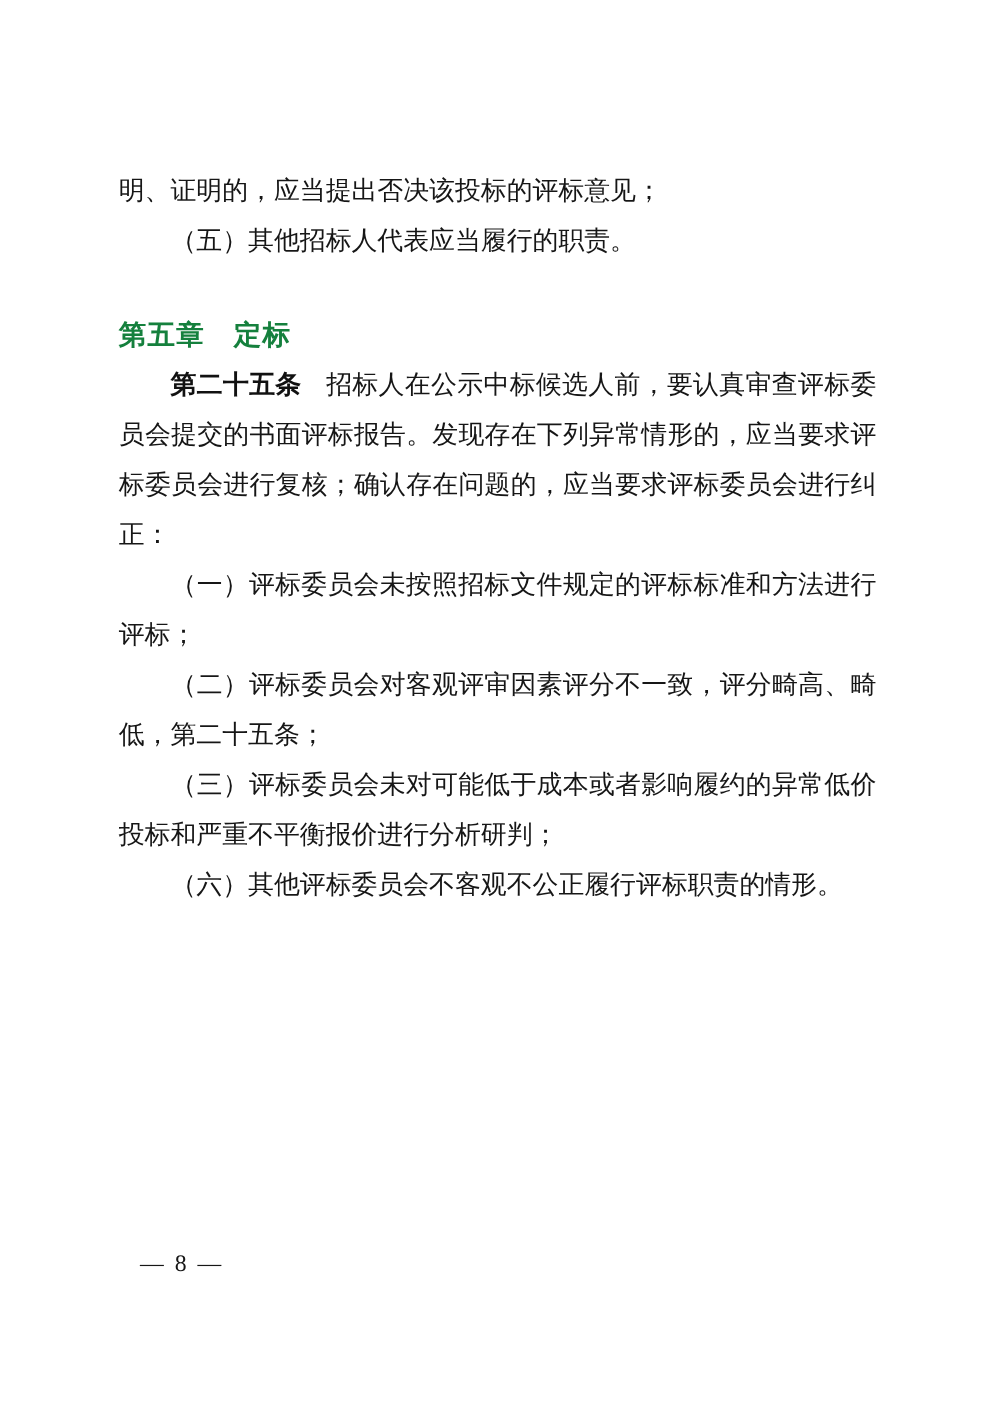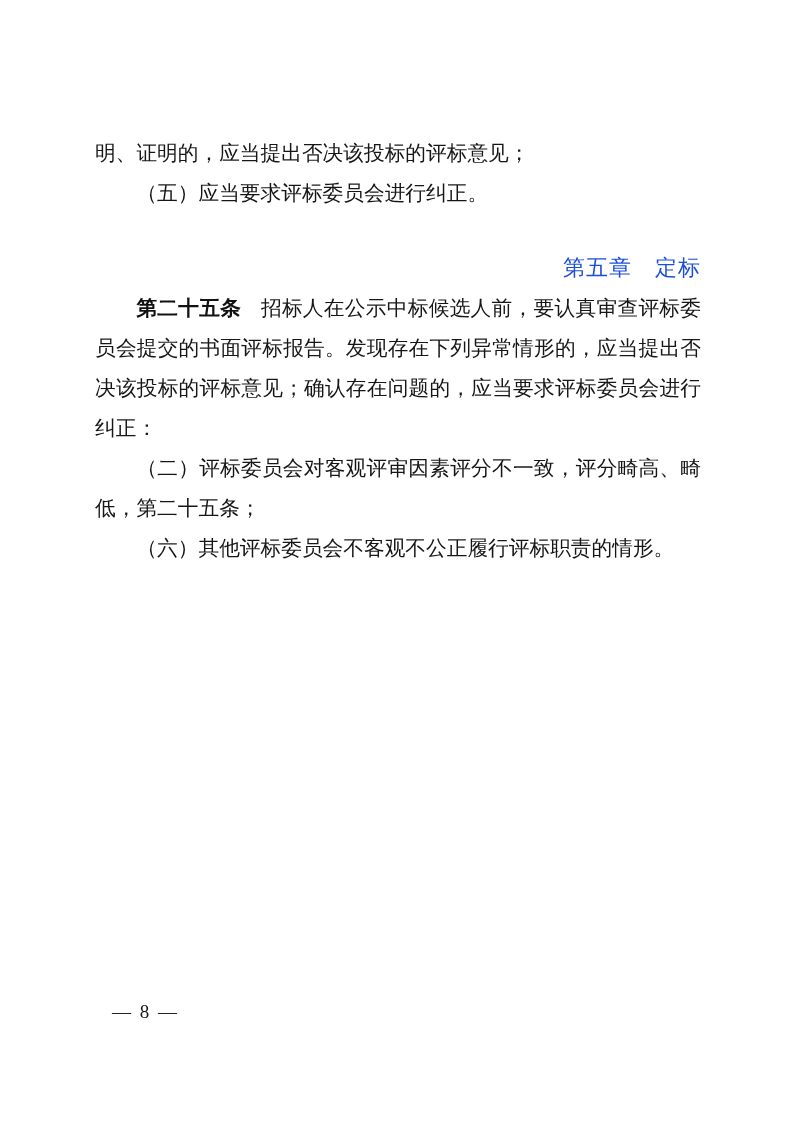--- a/index.html
+++ b/index.html
@@ -31,27 +31,27 @@
   }
   .indented, .article {
     text-indent: 2em;
   }
   .continuation {
     text-indent: 0;
   }
   .chapter-heading {
     margin: 35px 0 0 0;
     font-family: "Liberation Sans", "DejaVu Sans", sans-serif;
-    font-weight: 400;
+    font-weight: 700;
     font-size: 22px;
     line-height: 40px;
-    text-align: right;
+    text-align: left;
     text-indent: 0;
     letter-spacing: 1px;
-    color: #1d4ed8;
+    color: #15803d;
   }
   .article-lead {
     font-family: Liberation Serif, serif;
     font-weight: 700;
     padding-right: 0.95em;
     color: #111111;
   }
   .page-number {
     position: absolute;
     left: 112px;
@@ -64,31 +64,33 @@
 </style>
 </head>
 <body>
 
 <div class="page">
   <main class="content">
 
     <p class="para continuation">明、证明的，应当提出否决该投标的评标意见；</p>
 
 
-    <p class="para indented">（五）应当要求评标委员会进行纠正。</p>
+    <p class="para indented">（五）其他招标人代表应当履行的职责。</p>
 
     <h2 class="chapter-heading">第五章　定标</h2>
 
     <p class="para article">
-      <span class="article-lead">第二十五条</span><span>招标人在公示中标候选人前，要认真审查评标委员会提交的书面评标报告。发现存在下列异常情形的，应当提出否决该投标的评标意见；确认存在问题的，应当要求评标委员会进行纠正：</span>
+      <span class="article-lead">第二十五条</span><span>招标人在公示中标候选人前，要认真审查评标委员会提交的书面评标报告。发现存在下列异常情形的，应当要求评标委员会进行复核；确认存在问题的，应当要求评标委员会进行纠正：</span>
     </p>
 
+    <p class="para indented">（一）评标委员会未按照招标文件规定的评标标准和方法进行评标；</p>
 
     <p class="para indented">（二）评标委员会对客观评审因素评分不一致，评分畸高、畸低，第二十五条；</p>
 
+    <p class="para indented">（三）评标委员会未对可能低于成本或者影响履约的异常低价投标和严重不平衡报价进行分析研判；</p>
 
 
 
     <p class="para indented">（六）其他评标委员会不客观不公正履行评标职责的情形。</p>
 
   </main>
 
   <div class="page-number">— 8 —</div>
 </div>
 

